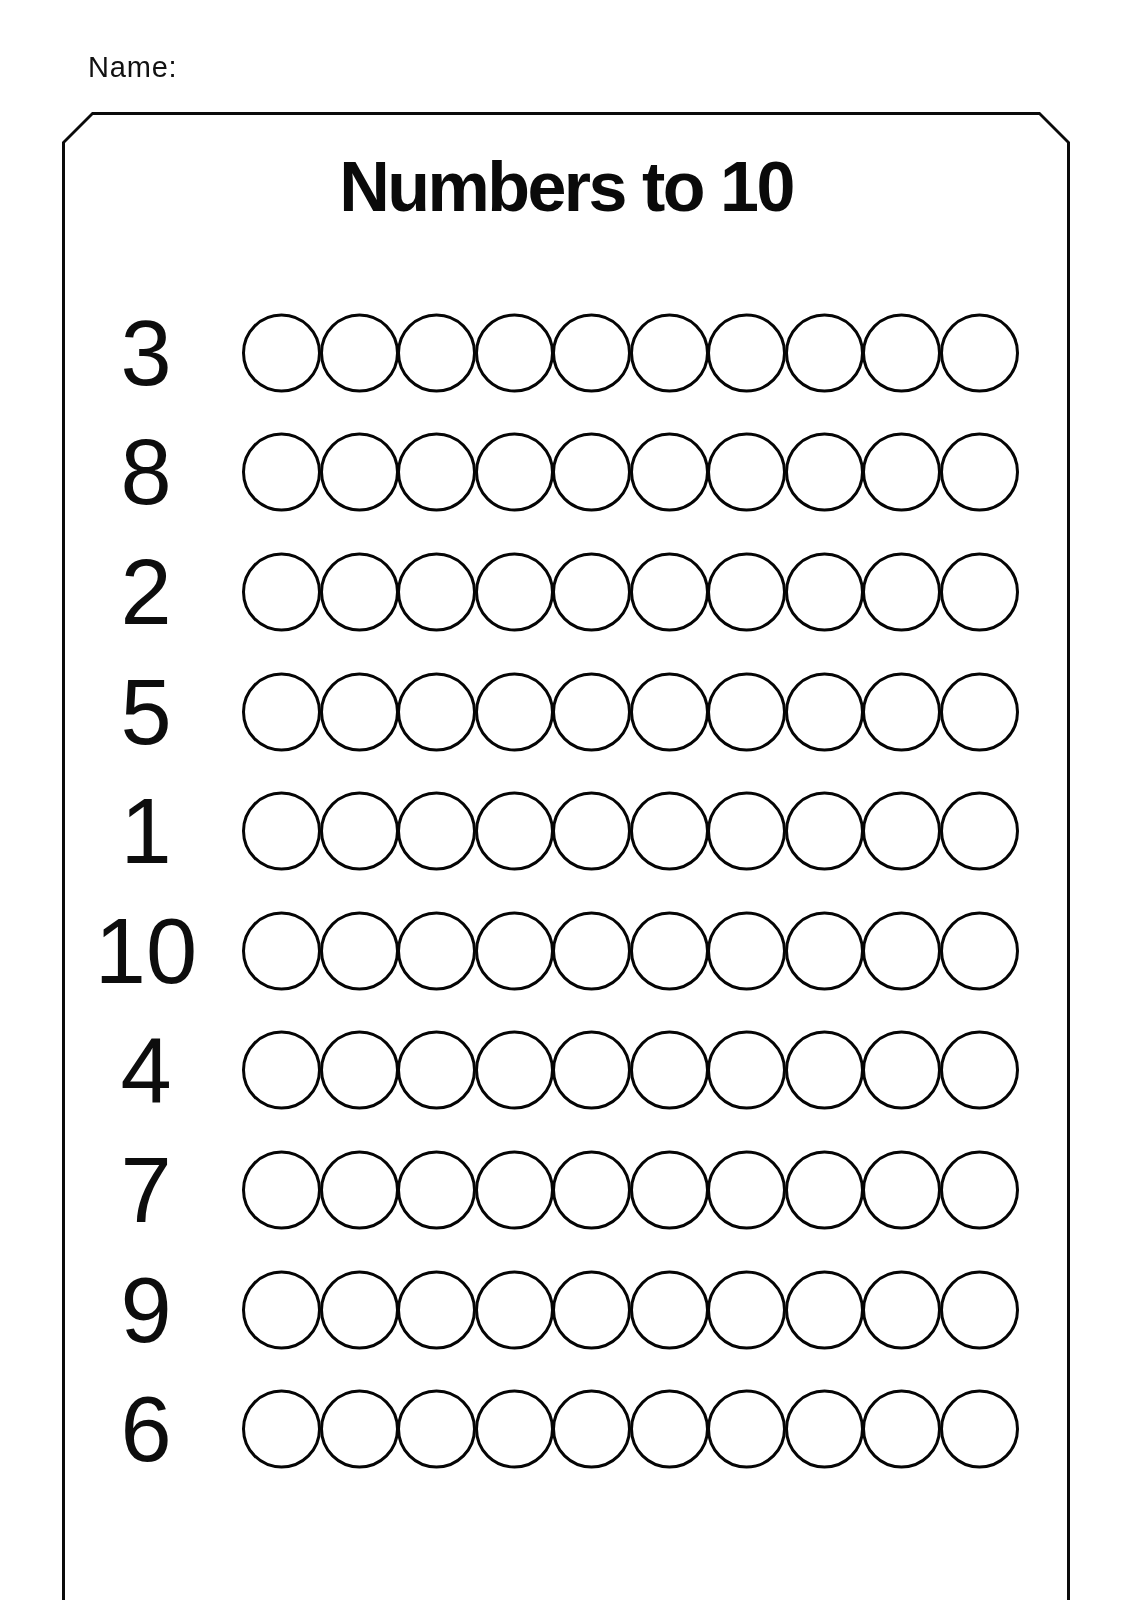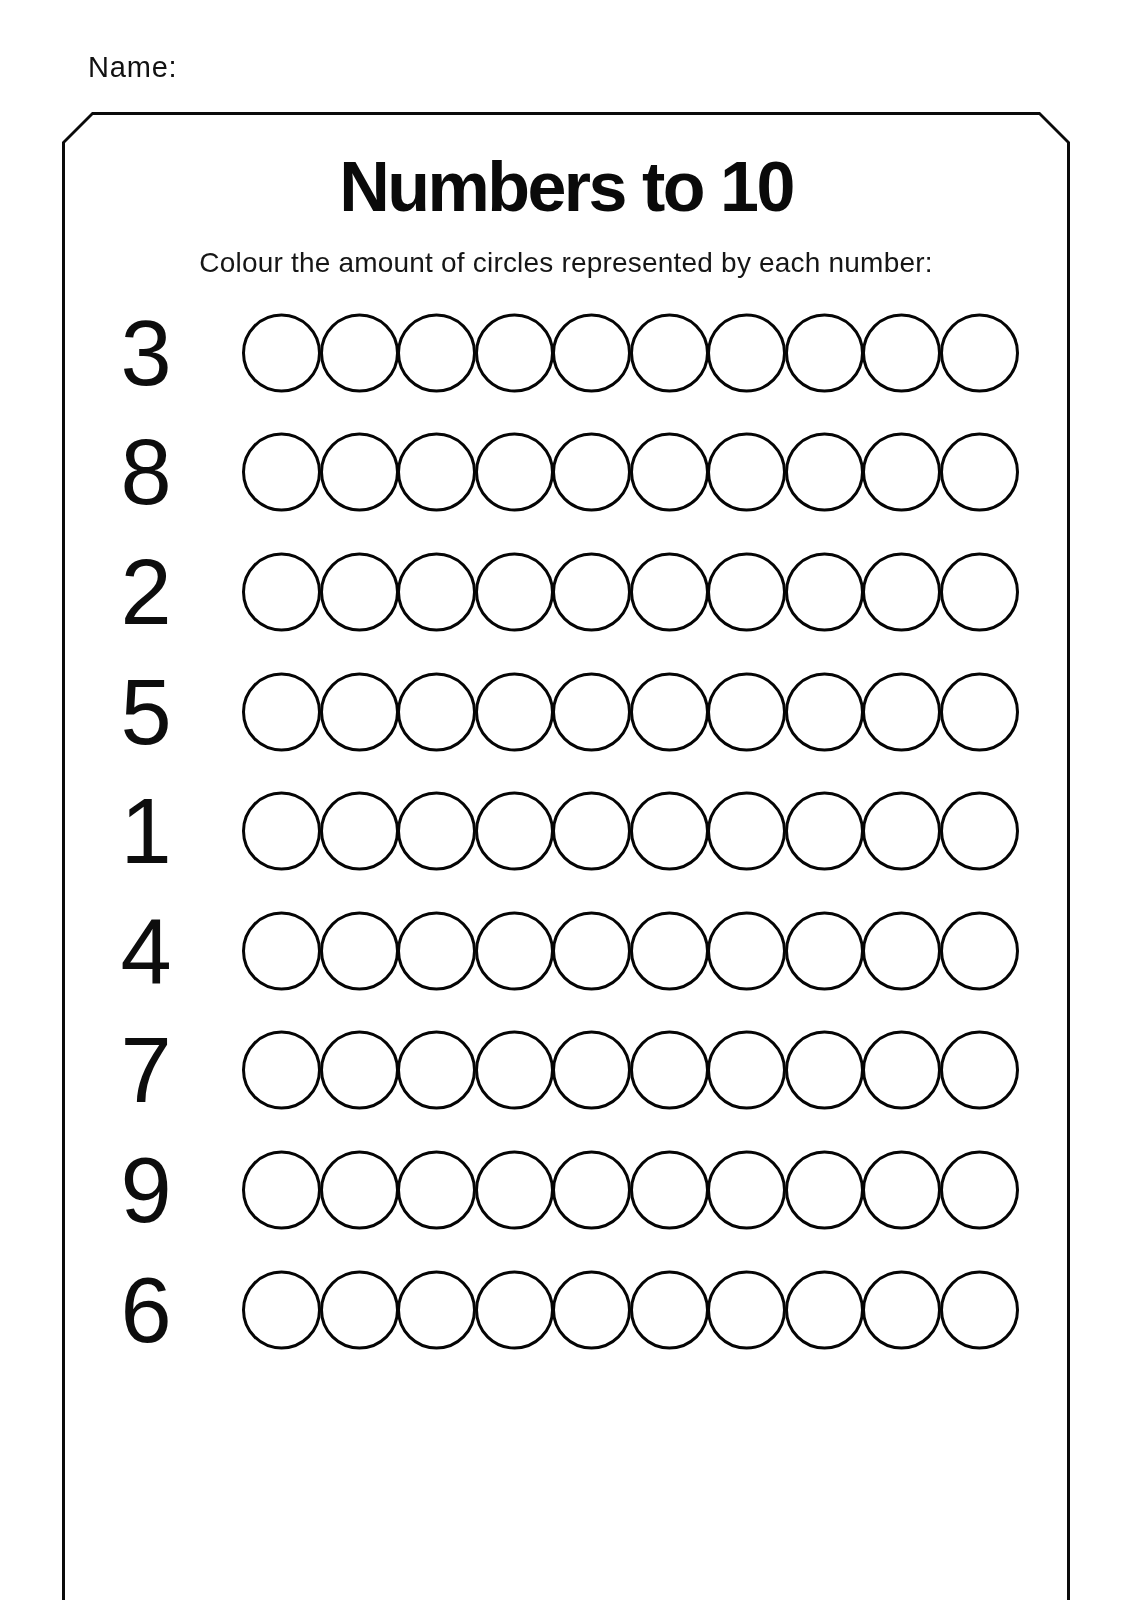--- a/index.html
+++ b/index.html
@@ -116,21 +116,20 @@
 </head>
 <body>
 
 <div class="name-line">Name:</div>
 
 <div class="frame-outer">
   <div class="frame-inner">
 
     <h1 class="title">Numbers to 10</h1>
 
-    <p class="instruction">Colour the amount of circles represented by each number:</p>
 
     <div class="rows">
   <div class="row">
     <div class="row-number">3</div>
     <div class="circle-strip">
             <div class="circle"></div>
             <div class="circle"></div>
             <div class="circle"></div>
             <div class="circle"></div>
             <div class="circle"></div>
@@ -199,20 +198,35 @@
             <div class="circle"></div>
             <div class="circle"></div>
             <div class="circle"></div>
             <div class="circle"></div>
             <div class="circle"></div>
             <div class="circle"></div>
             <div class="circle"></div>
           </div>
   </div>
 
+  <div class="row">
+    <div class="row-number">10</div>
+    <div class="circle-strip">
+            <div class="circle"></div>
+            <div class="circle"></div>
+            <div class="circle"></div>
+            <div class="circle"></div>
+            <div class="circle"></div>
+            <div class="circle"></div>
+            <div class="circle"></div>
+            <div class="circle"></div>
+            <div class="circle"></div>
+            <div class="circle"></div>
+          </div>
+  </div>
 
   <div class="row">
     <div class="row-number">4</div>
     <div class="circle-strip">
             <div class="circle"></div>
             <div class="circle"></div>
             <div class="circle"></div>
             <div class="circle"></div>
             <div class="circle"></div>
             <div class="circle"></div>

